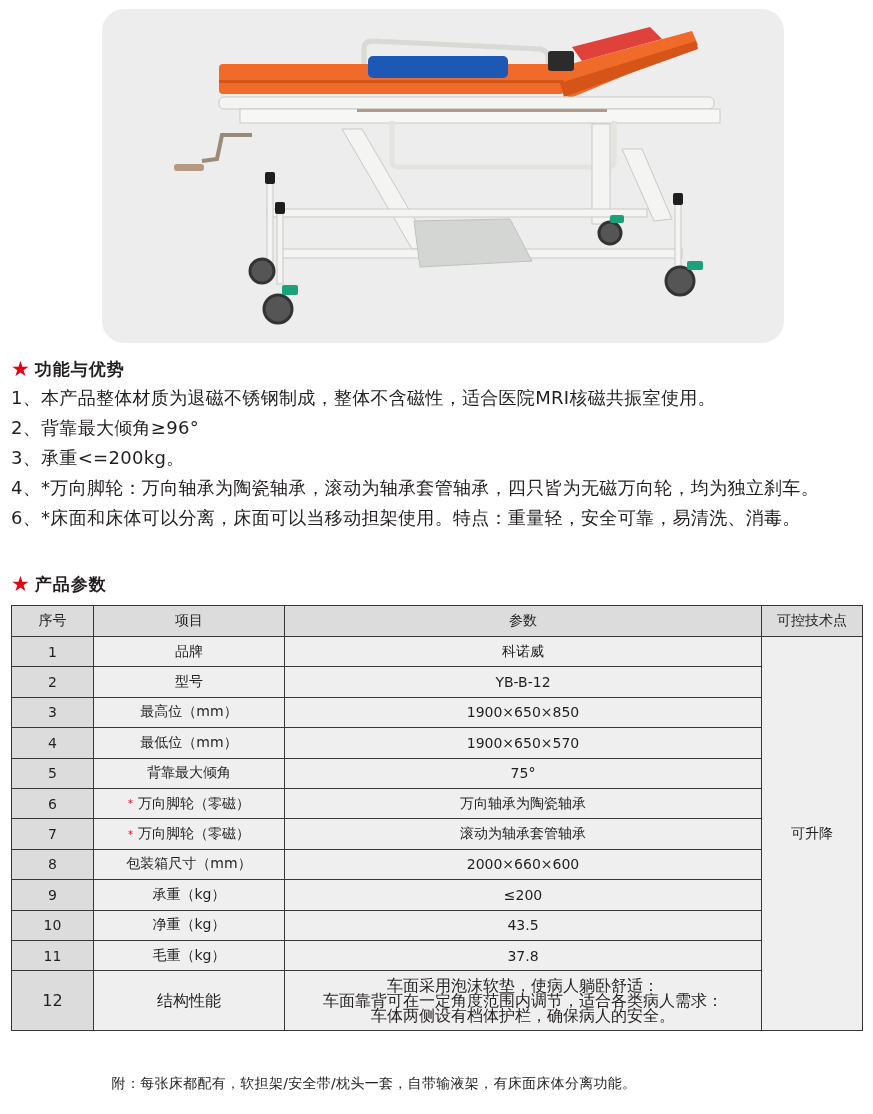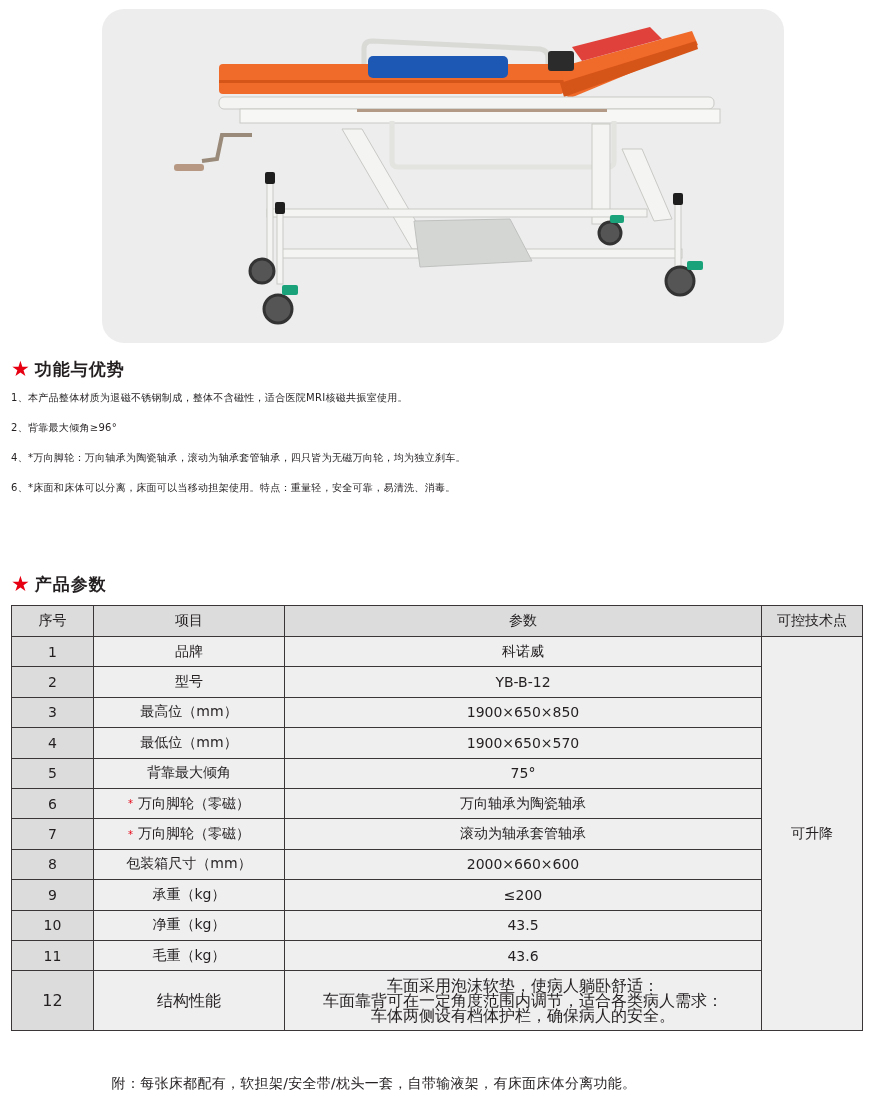--- a/index.html
+++ b/index.html
@@ -12,21 +12,21 @@
   }
   .photo-frame svg { position: absolute; left: 0; top: 0; }
 
   .section-title {
     position: absolute; left: 11px; font-size: 17px; font-weight: bold; letter-spacing: 1px;
     display: flex; align-items: center; color: #231f20;
   }
   .star { color: #e60012; font-size: 21px; margin-right: 4px; line-height: 1; }
 
   .feature-list { position: absolute; left: 11px; top: 383px; width: 860px; }
-  .feature-item { font-size: 10px; height: 30px; line-height: 30px; white-space: nowrap; letter-spacing: 0.3px; color: #231f20; }
+  .feature-item { font-size: 18px; height: 30px; line-height: 30px; white-space: nowrap; letter-spacing: 0.3px; color: #231f20; }
 
   table.params {
     position: absolute; left: 11px; top: 605px; width: 851px; border-collapse: collapse;
     font-size: 14px; color: #231f20; table-layout: fixed;
   }
   table.params td, table.params th {
     border: 1.5px solid #3a3536; text-align: center; vertical-align: middle; font-weight: normal;
     height: 30.4px; padding: 0 2px; background: #efefef;
   }
   table.params th { background: #dcdcdc; height: 31px; }
@@ -91,20 +91,21 @@
   </svg>
 </div>
 
 <div class="section-title" style="top:358px;">
   <span class="star">★</span>
   <span>功能与优势</span>
 </div>
 <div class="feature-list">
   <div class="feature-item">1、本产品整体材质为退磁不锈钢制成，整体不含磁性，适合医院MRI核磁共振室使用。</div>
   <div class="feature-item">2、背靠最大倾角≥96°</div>
+  <div class="feature-item">3、承重&lt;=200kg。</div>
   <div class="feature-item">4、*万向脚轮：万向轴承为陶瓷轴承，滚动为轴承套管轴承，四只皆为无磁万向轮，均为独立刹车。</div>
   <div class="feature-item">6、*床面和床体可以分离，床面可以当移动担架使用。特点：重量轻，安全可靠，易清洗、消毒。</div>
 </div>
 
 <div class="section-title" style="top:573px;">
   <span class="star">★</span>
   <span>产品参数</span>
 </div>
 
 <table class="params">
@@ -170,21 +171,21 @@
       <td>≤200</td>
     </tr>
     <tr>
       <td class="idx">10</td>
       <td>净重（kg）</td>
       <td>43.5</td>
     </tr>
     <tr>
       <td class="idx">11</td>
       <td>毛重（kg）</td>
-      <td>43.6</td>
+      <td>37.8</td>
     </tr>
     <tr>
       <td class="idx tall">12</td>
       <td class="tall">结构性能</td>
       <td class="tall">
         <div>车面采用泡沫软垫，使病人躺卧舒适：</div>
         <div>车面靠背可在一定角度范围内调节，适合各类病人需求：</div>
         <div>车体两侧设有档体护栏，确保病人的安全。</div>
       </td>
     </tr>

